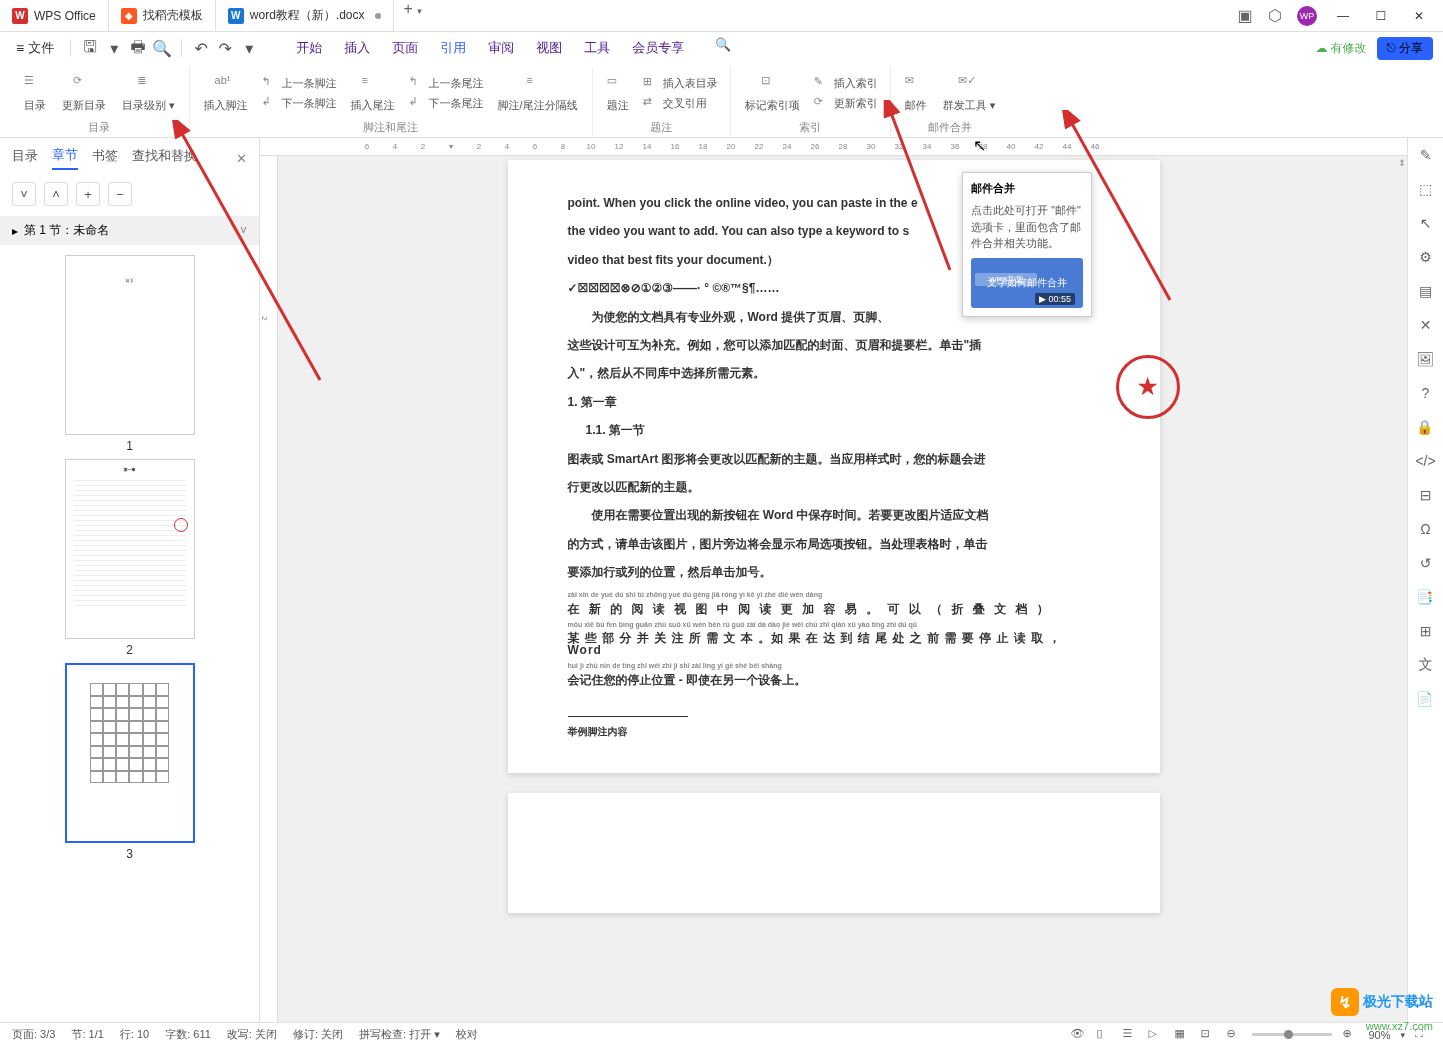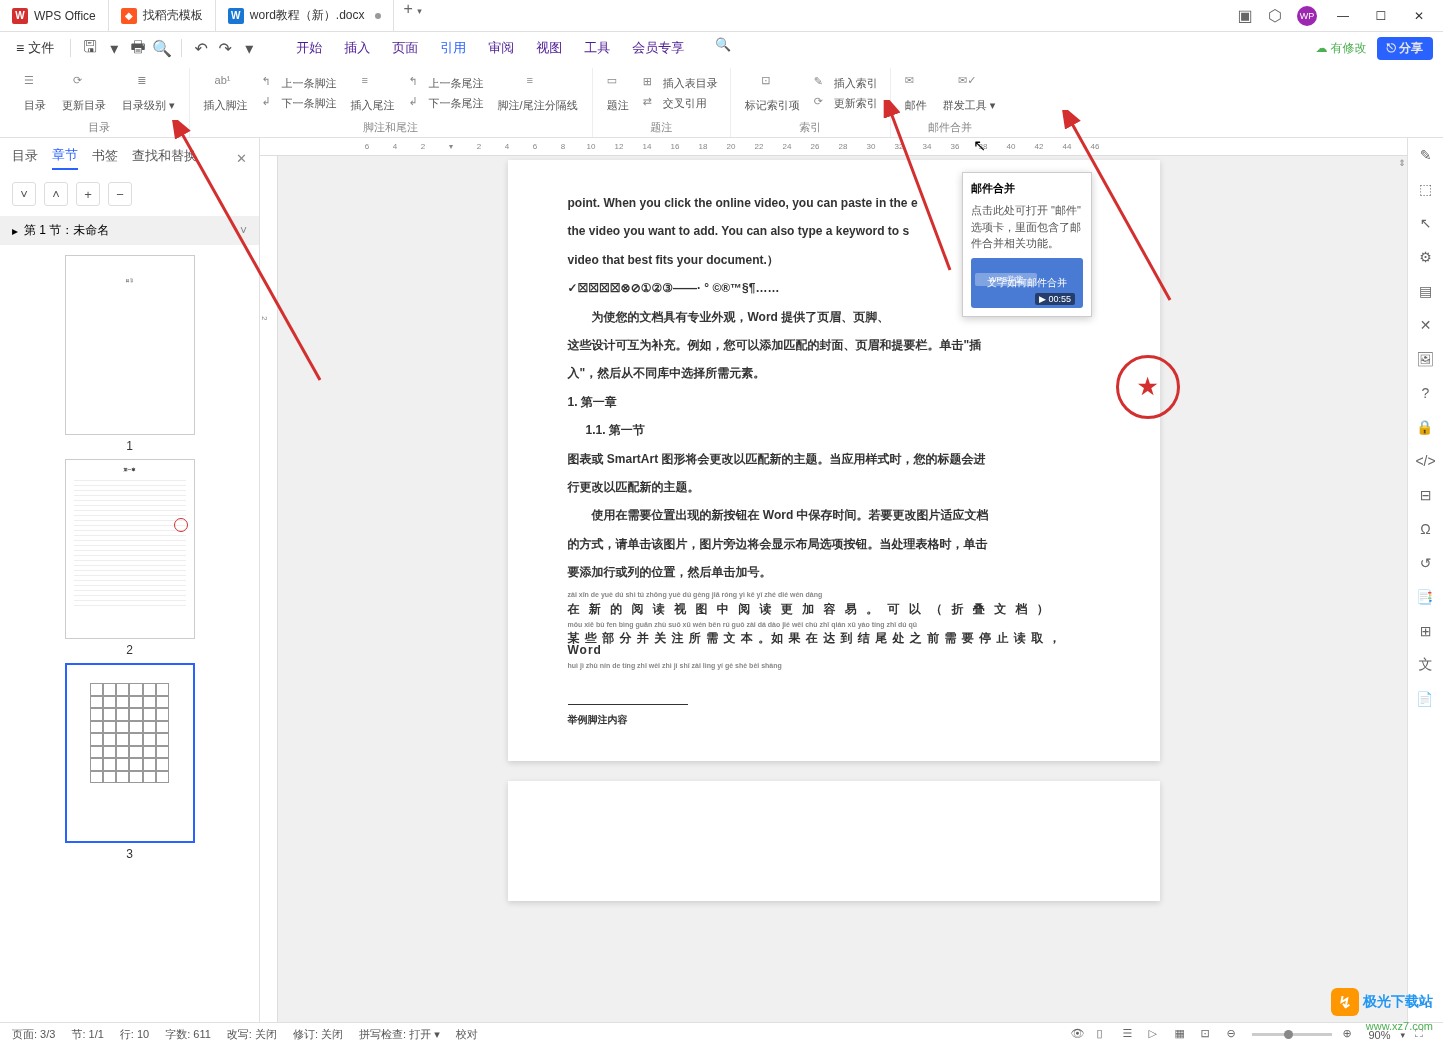--- a/index.html
+++ b/index.html
@@ -26,21 +26,21 @@
 .menu-btn { display: flex; align-items: center; gap: 4px; font-size: 13px; color: #333; padding: 2px 6px; }
 .qa-icon { width: 18px; height: 18px; color: #555; display: flex; align-items: center; justify-content: center; }
 .divider { width: 1px; height: 18px; background: #ddd; margin: 0 4px; }
 
 
 .menu-tabs { display: flex; gap: 18px; margin-left: 30px; font-size: 13px; }
 .menu-tab { padding: 4px 2px; color: #4c1d95; }
 .menu-tab.active { color: #2962ff; font-weight: 500; }
 .menu-right { margin-left: auto; display: flex; align-items: center; gap: 10px; }
 .has-edit { color: #4caf50; font-size: 12px; display: flex; align-items: center; gap: 3px; }
-.share-btn { background: #2962ff; color: #e5e5e5; padding: 3px 10px; border-radius: 4px; font-size: 12px; font-weight: bold; }
+.share-btn { background: #2962ff; color: #000000; padding: 3px 10px; border-radius: 4px; font-size: 12px; }
 
 
 .ribbon { height: 74px; background: #fff; display: flex; border-bottom: 1px solid #e0e0e0; padding: 4px 10px 0; }
 .ribbon-group { display: flex; flex-direction: column; align-items: center; padding: 0 8px; border-right: 1px solid #eee; }
 .ribbon-group:last-child { border-right: none; }
 .rg-items { display: flex; gap: 4px; flex: 1; }
 .rg-label { font-size: 11px; color: #888; padding: 2px 0; }
 .big-btn { display: flex; flex-direction: column; align-items: center; justify-content: center; padding: 2px 6px; gap: 2px; font-size: 11px; color: #555; }
 .big-btn .ico { width: 22px; height: 22px; color: #888; }
 .small-btn { display: flex; align-items: center; gap: 4px; font-size: 11px; color: #555; padding: 1px 4px; }
@@ -439,20 +439,21 @@
       <p>图表或 SmartArt 图形将会更改以匹配新的主题。当应用样式时，您的标题会进</p>
       <p>行更改以匹配新的主题。</p>
       <p style="text-indent:2em">使用在需要位置出现的新按钮在 Word 中保存时间。若要更改图片适应文档</p>
       <p>的方式，请单击该图片，图片旁边将会显示布局选项按钮。当处理表格时，单击</p>
       <p>要添加行或列的位置，然后单击加号。</p>
       <span class="ruby">zài  xīn  de  yuè  dú  shì  tú  zhōng yuè  dú gèng  jiā  róng  yì          kě  yǐ           zhé  dié  wén dàng</span>
       <p style="letter-spacing:3px;line-height:1">在 新 的 阅 读 视 图 中 阅 读 更 加 容 易 。 可 以 （ 折 叠 文 档 ）</p>
       <span class="ruby">mǒu xiē  bù fen bìng guān zhù suǒ xū wén běn        rú  guǒ  zài  dá  dào  jié  wěi  chù  zhī  qián  xū  yào  tíng  zhǐ  dú  qǔ</span>
       <p style="letter-spacing:1px;line-height:1">某 些 部 分 并 关 注 所 需 文 本 。如 果 在 达 到 结 尾 处 之 前 需 要 停 止 读 取 ， Word</p>
       <span class="ruby">huì  jì  zhù nín de tíng zhǐ wèi zhì        jí  shǐ  zài  lìng  yí  gè  shè  bèi  shàng</span>
+      <p style="line-height:1">会记住您的停止位置 - 即使在另一个设备上。</p>
       <div class="footnote-sep"></div>
       <div class="footnote">举例脚注内容</div>
 
       <div class="seal">
         <span>★</span>
       </div>
     </div>
 
     <div class="doc-page" style="height:120px;padding:20px"></div>
 

